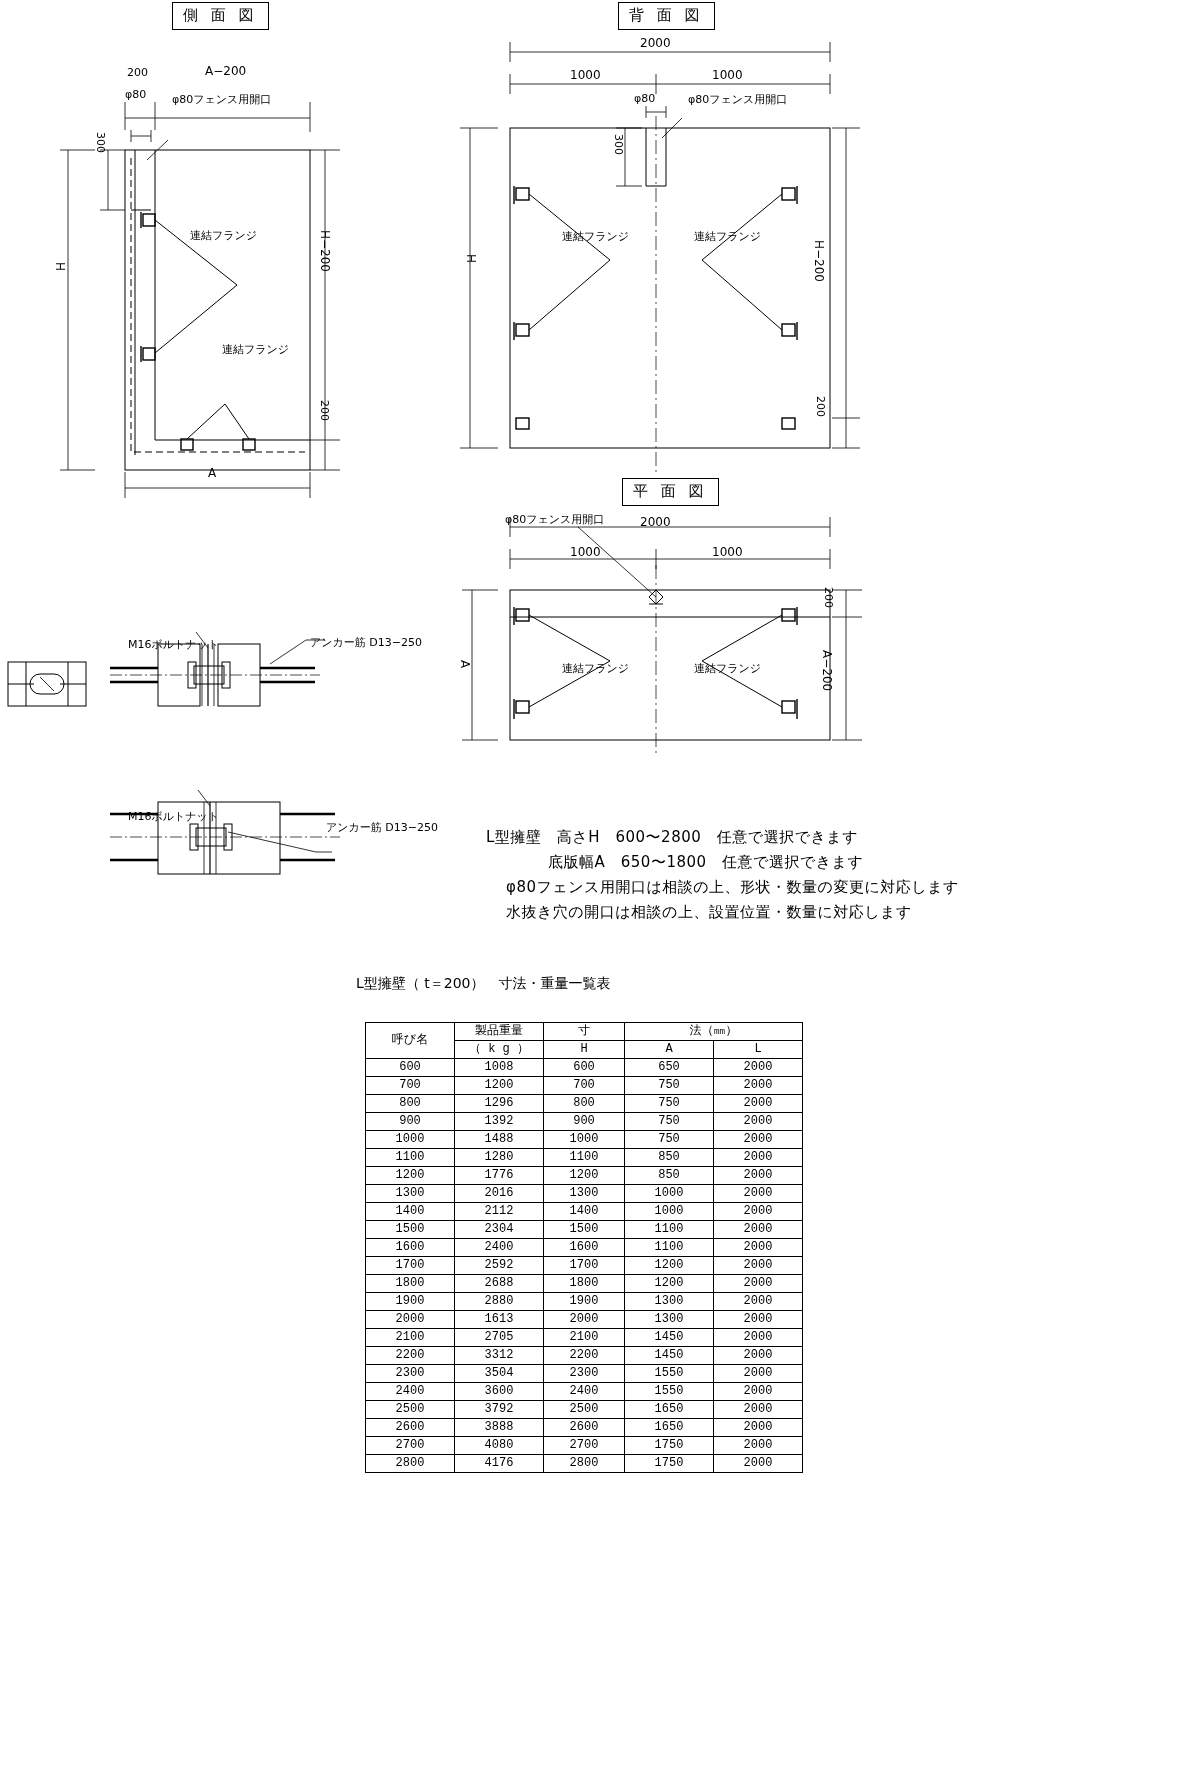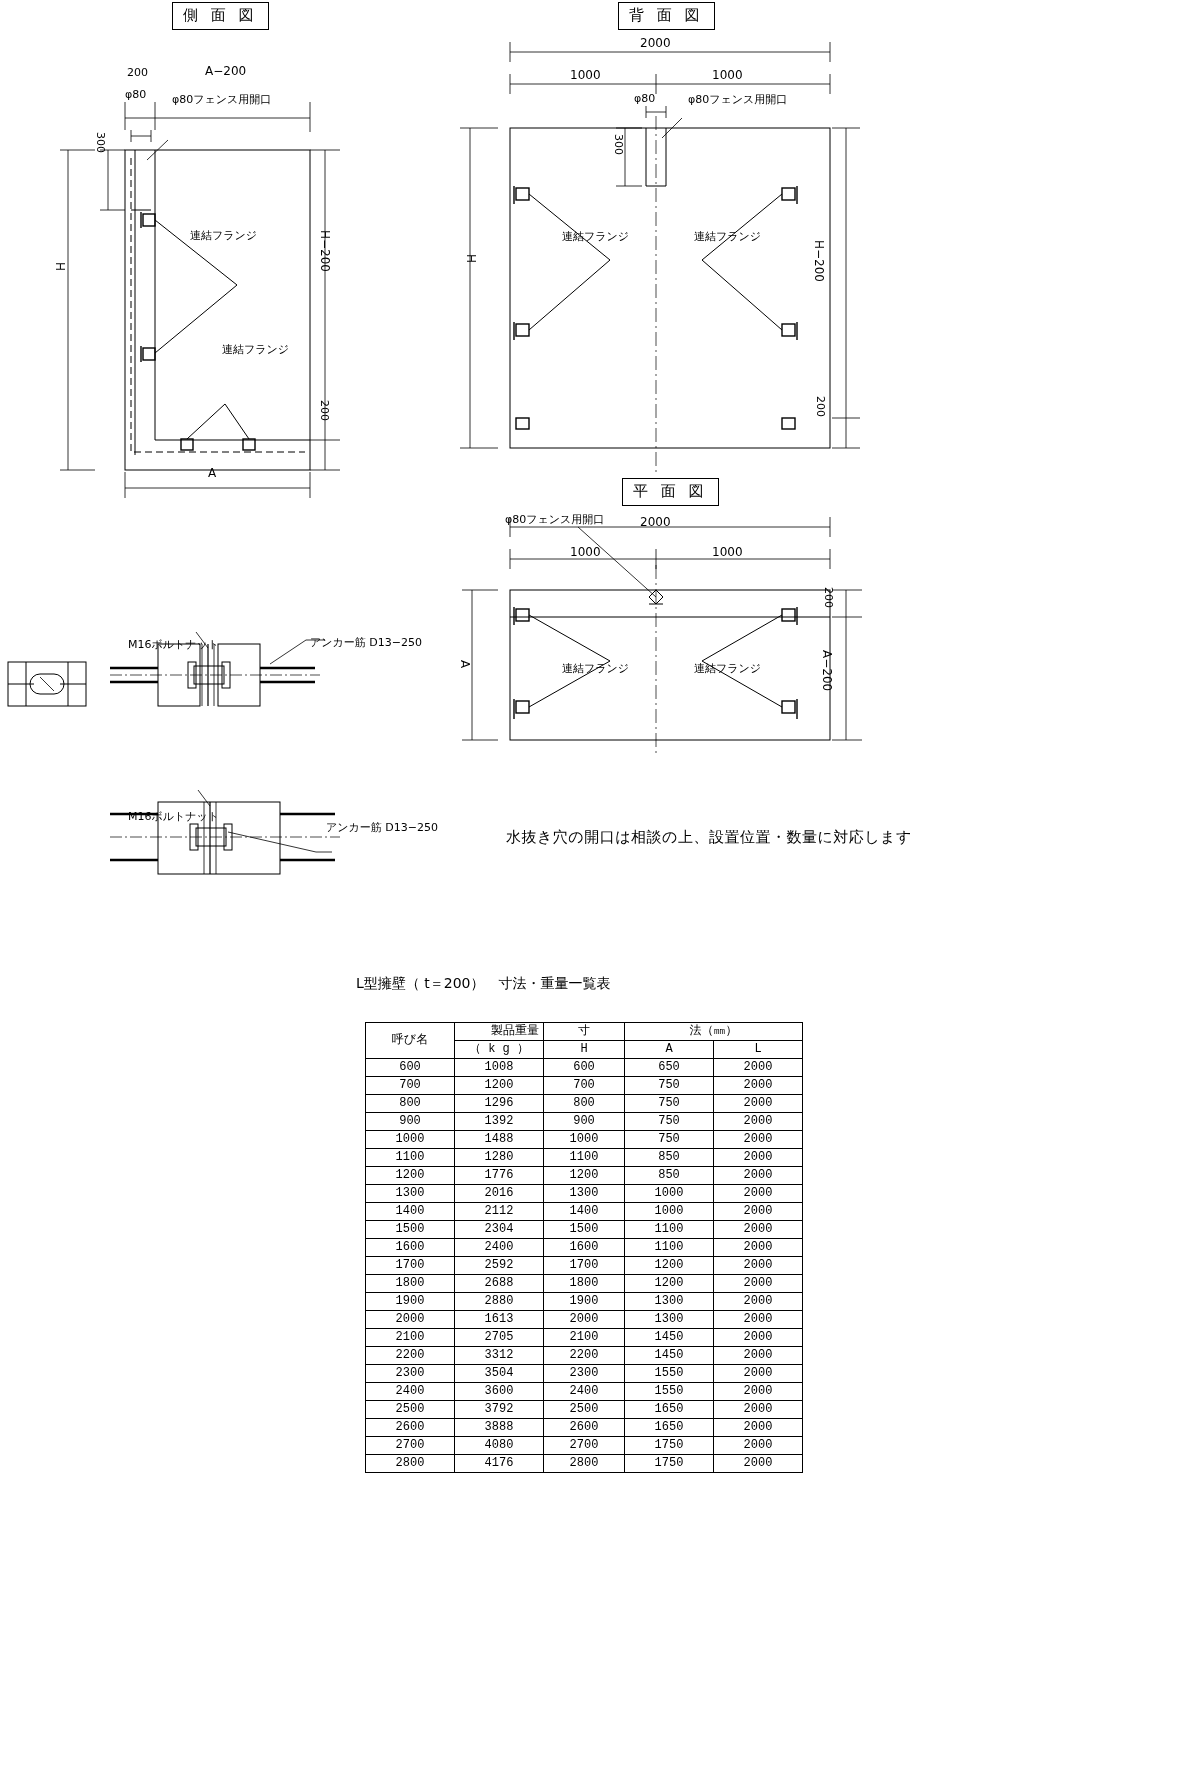--- a/index.html
+++ b/index.html
@@ -306,31 +306,34 @@
         <line x1="100" y1="26" x2="88" y2="10" stroke-width="0.8"></line>
         <line x1="118" y1="52" x2="206" y2="72" stroke-width="0.8"></line>
         <line x1="206" y1="72" x2="222" y2="72" stroke-width="0.8"></line>
       </g>
     </svg>
   </div>
   <div class="abs lbl" style="left:128px;top:809px;">M16ボルトナット</div>
   <div class="abs lbl" style="left:326px;top:820px;">アンカー筋 D13−250</div>
 
   <div class="abs" style="left:486px;top:828px;">
+    <div class="note" style="margin-bottom:6px;">L型擁壁　高さH　600〜2800　任意で選択できます</div>
+    <div class="note" style="margin-bottom:6px;padding-left:62px;">底版幅A　650〜1800　任意で選択できます</div>
+    <div class="note" style="margin-bottom:6px;padding-left:20px;">φ80フェンス用開口は相談の上、形状・数量の変更に対応します</div>
     <div class="note" style="padding-left:20px;">水抜き穴の開口は相談の上、設置位置・数量に対応します</div>
   </div>
 
   <div class="abs tbl-title" style="left:356px;top:975px;">L型擁壁（ t＝200）　寸法・重量一覧表</div>
 
   <div class="abs" style="left:365px;top:1022px;">
     <table class="dim">
       <thead>
         <tr>
           <th rowspan="2" style="width:80px;">呼び名</th>
-          <th style="width:80px;text-align:right;">製品重量</th>
+          <th style="width:80px;">製品重量</th>
           <th style="width:72px;">寸</th>
           <th colspan="2" style="width:160px;">法（㎜）</th>
         </tr>
         <tr>
           <th>（ k g ）</th>
           <th>H</th>
           <th style="width:80px;">A</th>
           <th style="width:80px;">L</th>
         </tr>
       </thead>

